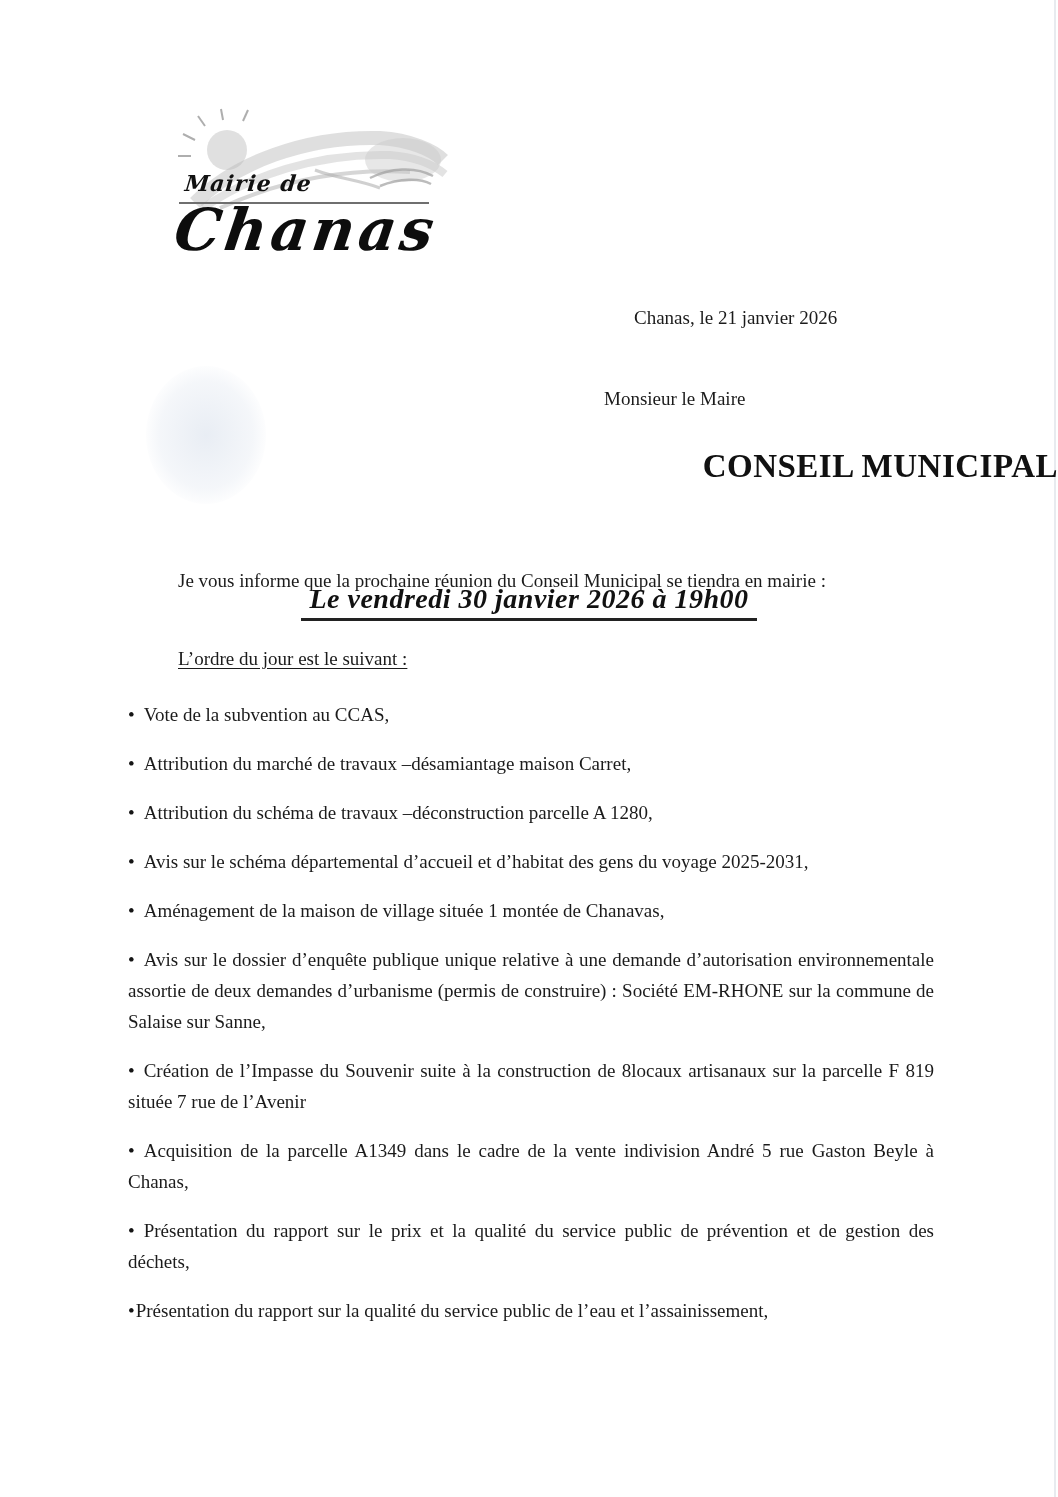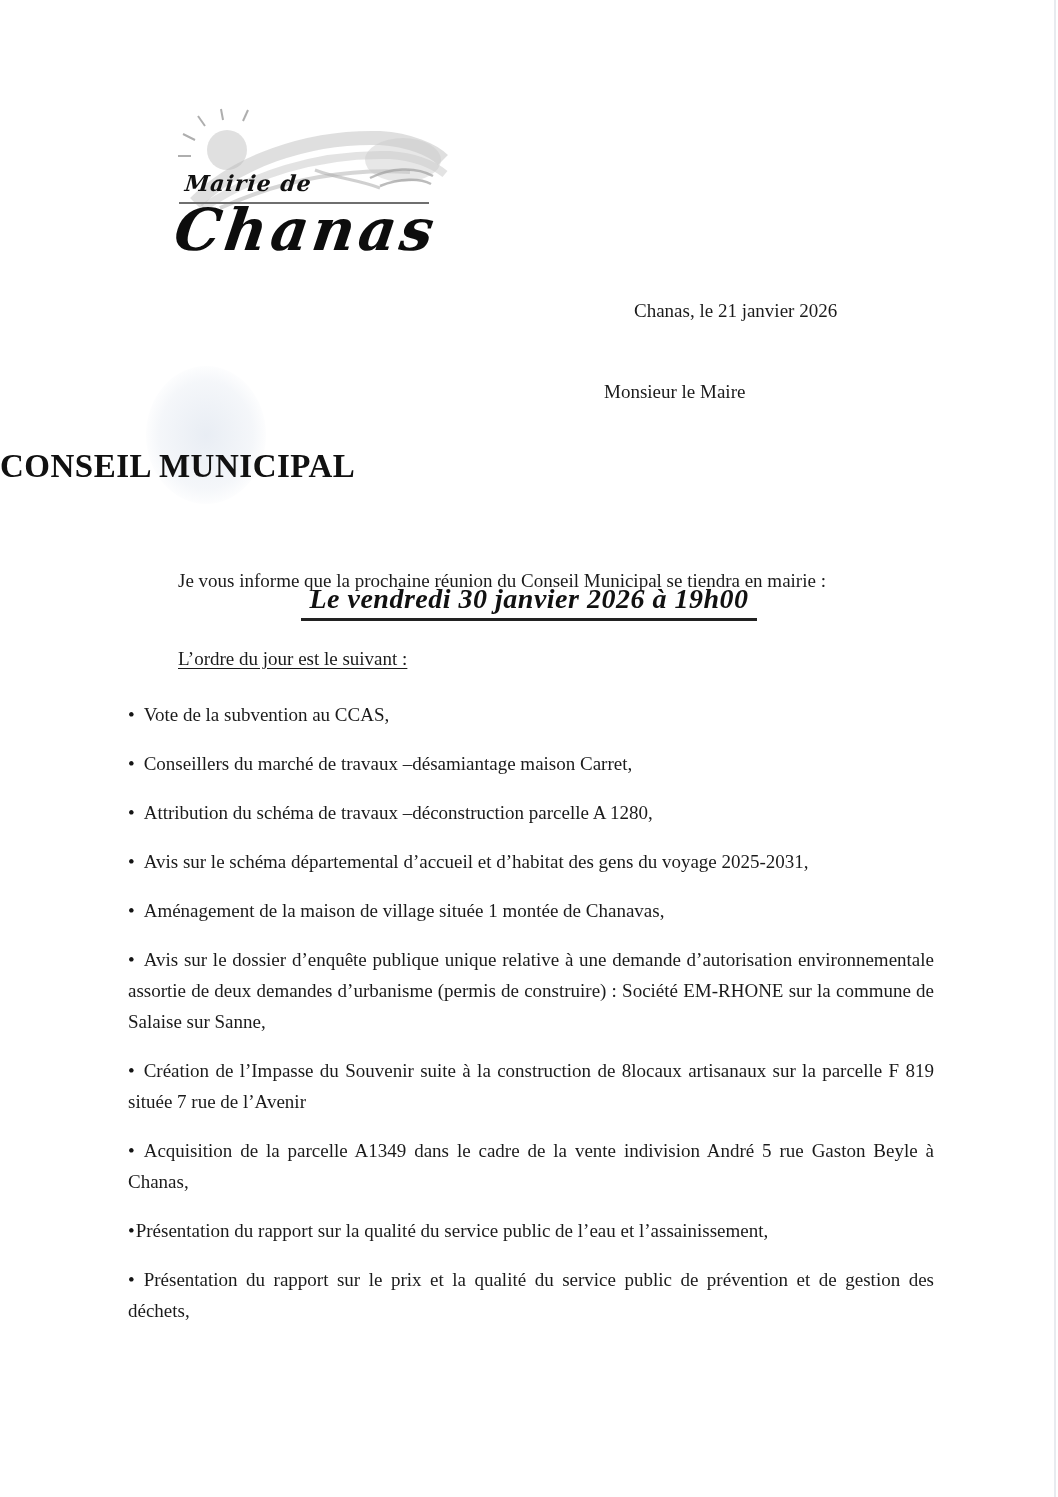--- a/index.html
+++ b/index.html
@@ -41,26 +41,26 @@
   .stamp {
     position:absolute; left:146px; top:366px; width:120px; height:138px;
     border-radius:50%;
     background:radial-gradient(ellipse at center, rgba(196,208,226,0.38) 0%, rgba(196,208,226,0.18) 55%, rgba(196,208,226,0) 75%);
   }
   
   .header-right {
     position:absolute; left:604px; top:243px;
     font-size:19px; line-height:27px; white-space:pre-wrap;
   }
-  .header-right .indent { text-indent:30px; }
+  .header-right .indent { text-indent:30px;margin-top:7px; }
   .header-to { margin-top:24px; }
   
   .doc-title {
     position:absolute; left:0; top:448px; width:100%;
-    text-align:left; font-size:33px; font-weight:bold;
+    text-align:right; font-size:33px; font-weight:bold;
     letter-spacing:0.5px; color:#111; margin:0;
   }
   
   .intro {
     position:absolute; left:130px; top:530px; width:802px;
     font-size:19px; line-height:29px; text-indent:48px;margin-top:36px;
   }
   
   .meeting-date-wrap {
     position:absolute; left:0; top:583px; width:100%; text-align:center;
@@ -139,23 +139,23 @@
   <p class="intro">Je vous informe que la prochaine réunion du Conseil Municipal se tiendra en mairie :</p>
 
   <div class="meeting-date-wrap">
     <span class="meeting-date">Le vendredi 30 janvier 2026 à 19h00</span>
   </div>
 
   <div class="agenda-heading">L’ordre du jour est le suivant :</div>
 
   <ul class="agenda-list">
       <li class="agenda-item"><span class="bullet">•</span><span>Vote de la subvention au CCAS,</span></li>
-      <li class="agenda-item"><span class="bullet">•</span><span>Conseillers du marché de travaux –désamiantage maison Carret,</span></li>
+      <li class="agenda-item"><span class="bullet">•</span><span>Attribution du marché de travaux –désamiantage maison Carret,</span></li>
       <li class="agenda-item"><span class="bullet">•</span><span>Attribution du schéma de travaux –déconstruction parcelle A 1280,</span></li>
       <li class="agenda-item"><span class="bullet">•</span><span>Avis sur le schéma départemental d’accueil et d’habitat des gens du voyage 2025-2031,</span></li>
       <li class="agenda-item"><span class="bullet">•</span><span>Aménagement de la maison de village située 1 montée de Chanavas,</span></li>
       <li class="agenda-item"><span class="bullet">•</span><span>Avis sur le dossier d’enquête publique unique relative à une demande d’autorisation environnementale assortie de deux demandes d’urbanisme (permis de construire) :  Société EM-RHONE sur la commune de Salaise sur Sanne,</span></li>
       <li class="agenda-item"><span class="bullet">•</span><span>Création de l’Impasse du Souvenir suite à la construction de 8locaux artisanaux sur la parcelle F 819 située 7 rue de l’Avenir</span></li>
       <li class="agenda-item"><span class="bullet">•</span><span>Acquisition de la parcelle A1349 dans le cadre de la vente indivision André 5 rue Gaston Beyle à Chanas,</span></li>
+      <li class="agenda-item"><span class="bullet">•</span><span>Présentation du rapport sur le prix et la qualité du service public de prévention et de gestion des déchets,</span></li>
       <li class="agenda-item tight"><span class="bullet">•</span><span>Présentation du rapport sur la qualité du service public de l’eau et l’assainissement,</span></li>
-      <li class="agenda-item"><span class="bullet">•</span><span>Présentation du rapport sur le prix et la qualité du service public de prévention et de gestion des déchets,</span></li>
     </ul>
 </div>
 
 </body></html>

